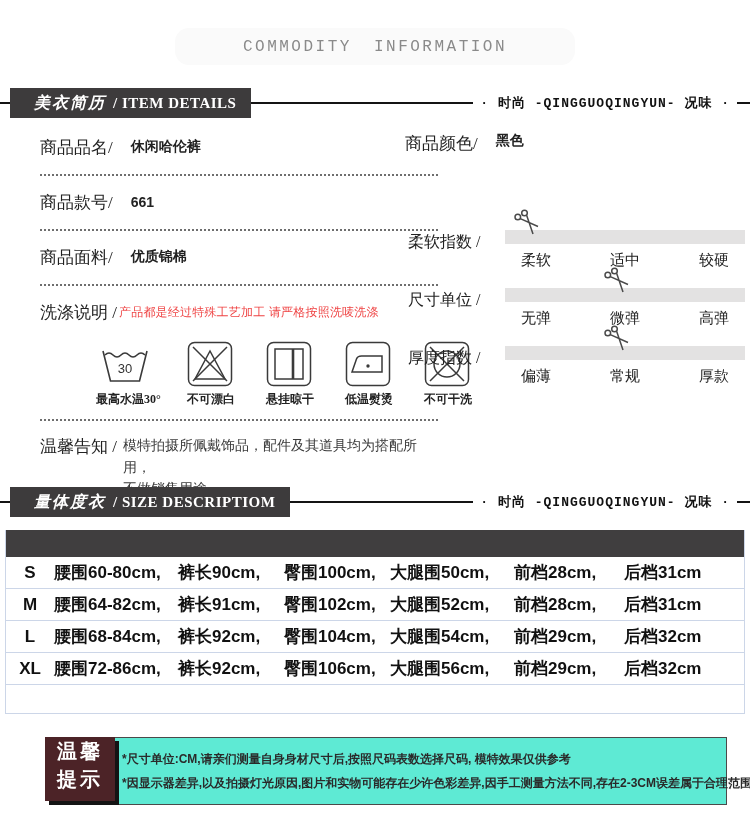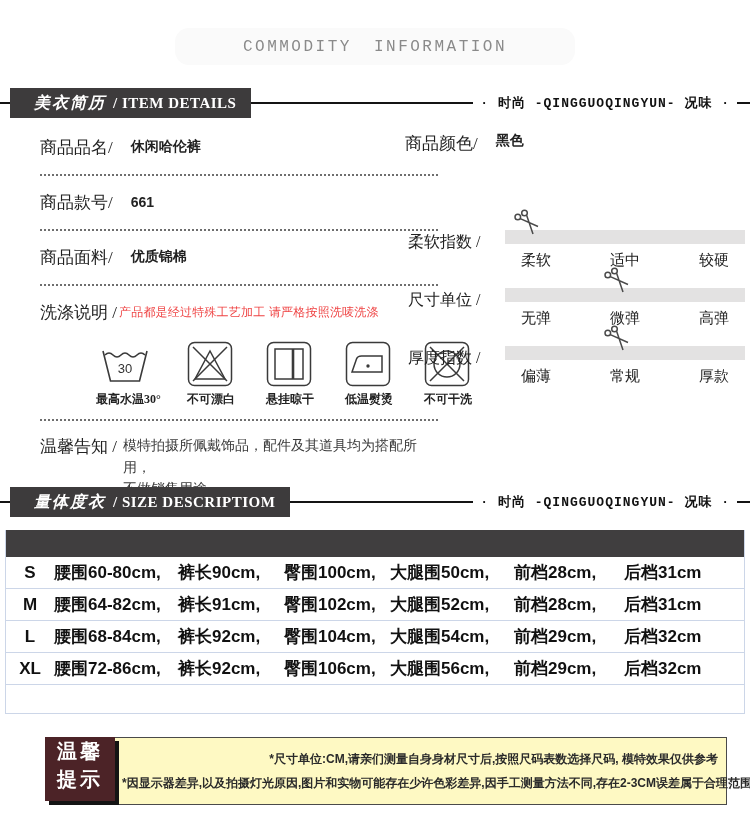--- a/index.html
+++ b/index.html
@@ -84,21 +84,21 @@
     height:32px; align-items:center; border-bottom:1px solid #ccd6e8;
     font-size:17px; font-weight:600; color:#111;
   }
   .size-row .sz { text-align:center; }
   .size-row .cell { white-space:nowrap; }
   .size-empty { height:28px; }
   
   .tips { position:absolute; top:730px; left:0; width:750px; height:85px; }
   .tips-box {
     position:absolute; left:55px; top:7px; width:672px; min-height:68px;
-    border:1px solid #4a4a4a; background:#fef9c3; padding:9px 8px 9px 66px;text-align:right;
+    border:1px solid #4a4a4a; background:#5eead4; padding:9px 8px 9px 66px;
   }
   .tips-line { font-size:12px; font-weight:bold; color:#2a2a2a; line-height:2.0; white-space:nowrap; }
   .tips-badge {
     position:absolute; left:45px; top:7px; width:70px; height:64px;
     background:#4c2327; color:#fff; box-shadow:4px 4px 0 #141414;
     display:flex; flex-direction:column; align-items:center; justify-content:flex-start;
     font-size:20px; font-weight:bold; letter-spacing:3px; line-height:1.4;
   }
   svg { display:block; }
 </style>

